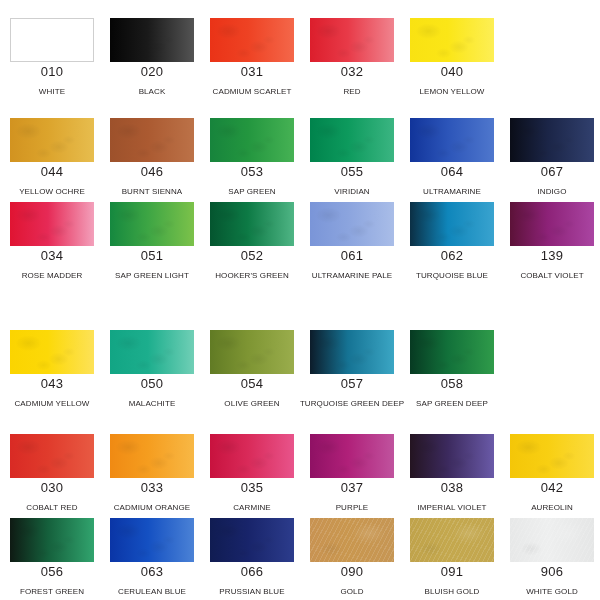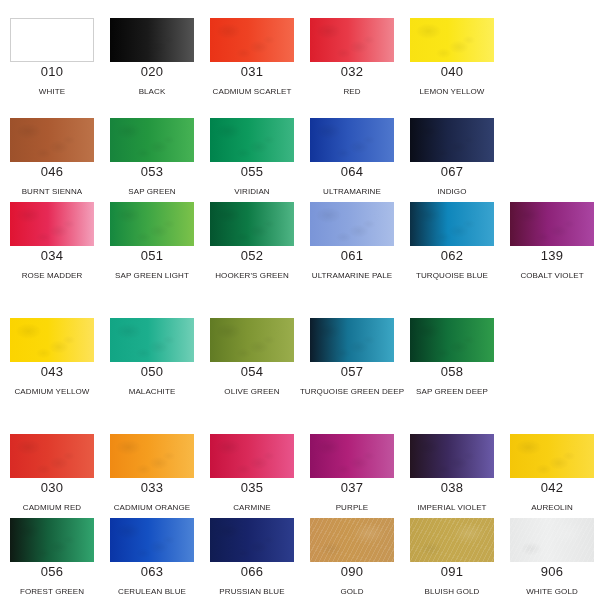--- a/index.html
+++ b/index.html
@@ -140,20 +140,28 @@
           <div class="swatch-grad" style="background: linear-gradient(to right, rgb(249, 226, 18) 0%, rgb(251, 230, 23) 45%, rgb(253, 239, 85) 100%);"></div>
           <div class="swatch-grain paper"></div>
         </div>
         <div class="swatch-code">040</div>
         <div class="swatch-name">LEMON YELLOW</div>
       </div>
     </div>
     <div class="swatch-row" style="top: 100px;">
       <div class="swatch-cell">
         <div class="swatch-chip">
+          <div class="swatch-grad" style="background: linear-gradient(to right, rgb(210, 147, 32) 0%, rgb(220, 164, 44) 45%, rgb(231, 189, 78) 100%);"></div>
+          <div class="swatch-grain paper"></div>
+        </div>
+        <div class="swatch-code">044</div>
+        <div class="swatch-name">YELLOW OCHRE</div>
+      </div>
+      <div class="swatch-cell">
+        <div class="swatch-chip">
           <div class="swatch-grad" style="background: linear-gradient(to right, rgb(157, 81, 43) 0%, rgb(171, 90, 49) 45%, rgb(188, 114, 72) 100%);"></div>
           <div class="swatch-grain paper"></div>
         </div>
         <div class="swatch-code">046</div>
         <div class="swatch-name">BURNT SIENNA</div>
       </div>
       <div class="swatch-cell">
         <div class="swatch-chip">
           <div class="swatch-grad" style="background: linear-gradient(to right, rgb(23, 132, 60) 0%, rgb(35, 150, 63) 45%, rgb(70, 178, 84) 100%);"></div>
           <div class="swatch-grain paper"></div>
@@ -229,21 +237,21 @@
       </div>
       <div class="swatch-cell">
         <div class="swatch-chip">
           <div class="swatch-grad" style="background: linear-gradient(to right, rgb(92, 18, 56) 0%, rgb(141, 34, 120) 45%, rgb(170, 69, 162) 100%);"></div>
           <div class="swatch-grain paper"></div>
         </div>
         <div class="swatch-code">139</div>
         <div class="swatch-name">COBALT VIOLET</div>
       </div>
     </div>
-    <div class="swatch-row" style="top: 300px;">
+    <div class="swatch-row" style="top: 312px;">
       <div class="swatch-cell">
         <div class="swatch-chip">
           <div class="swatch-grad" style="background: linear-gradient(to right, rgb(251, 212, 0) 0%, rgb(252, 217, 8) 45%, rgb(253, 226, 87) 100%);"></div>
           <div class="swatch-grain paper"></div>
         </div>
         <div class="swatch-code">043</div>
         <div class="swatch-name">CADMIUM YELLOW</div>
       </div>
       <div class="swatch-cell">
         <div class="swatch-chip">
@@ -278,21 +286,21 @@
         <div class="swatch-name">SAP GREEN DEEP</div>
       </div>
     </div>
     <div class="swatch-row" style="top: 416px;">
       <div class="swatch-cell">
         <div class="swatch-chip">
           <div class="swatch-grad" style="background: linear-gradient(to right, rgb(217, 42, 36) 0%, rgb(224, 59, 44) 45%, rgb(232, 90, 67) 100%);"></div>
           <div class="swatch-grain paper"></div>
         </div>
         <div class="swatch-code">030</div>
-        <div class="swatch-name">CADMIUM RED</div>
+        <div class="swatch-name">COBALT RED</div>
       </div>
       <div class="swatch-cell">
         <div class="swatch-chip">
           <div class="swatch-grad" style="background: linear-gradient(to right, rgb(240, 138, 19) 0%, rgb(245, 157, 31) 45%, rgb(248, 184, 69) 100%);"></div>
           <div class="swatch-grain paper"></div>
         </div>
         <div class="swatch-code">033</div>
         <div class="swatch-name">CADMIUM ORANGE</div>
       </div>
       <div class="swatch-cell">

